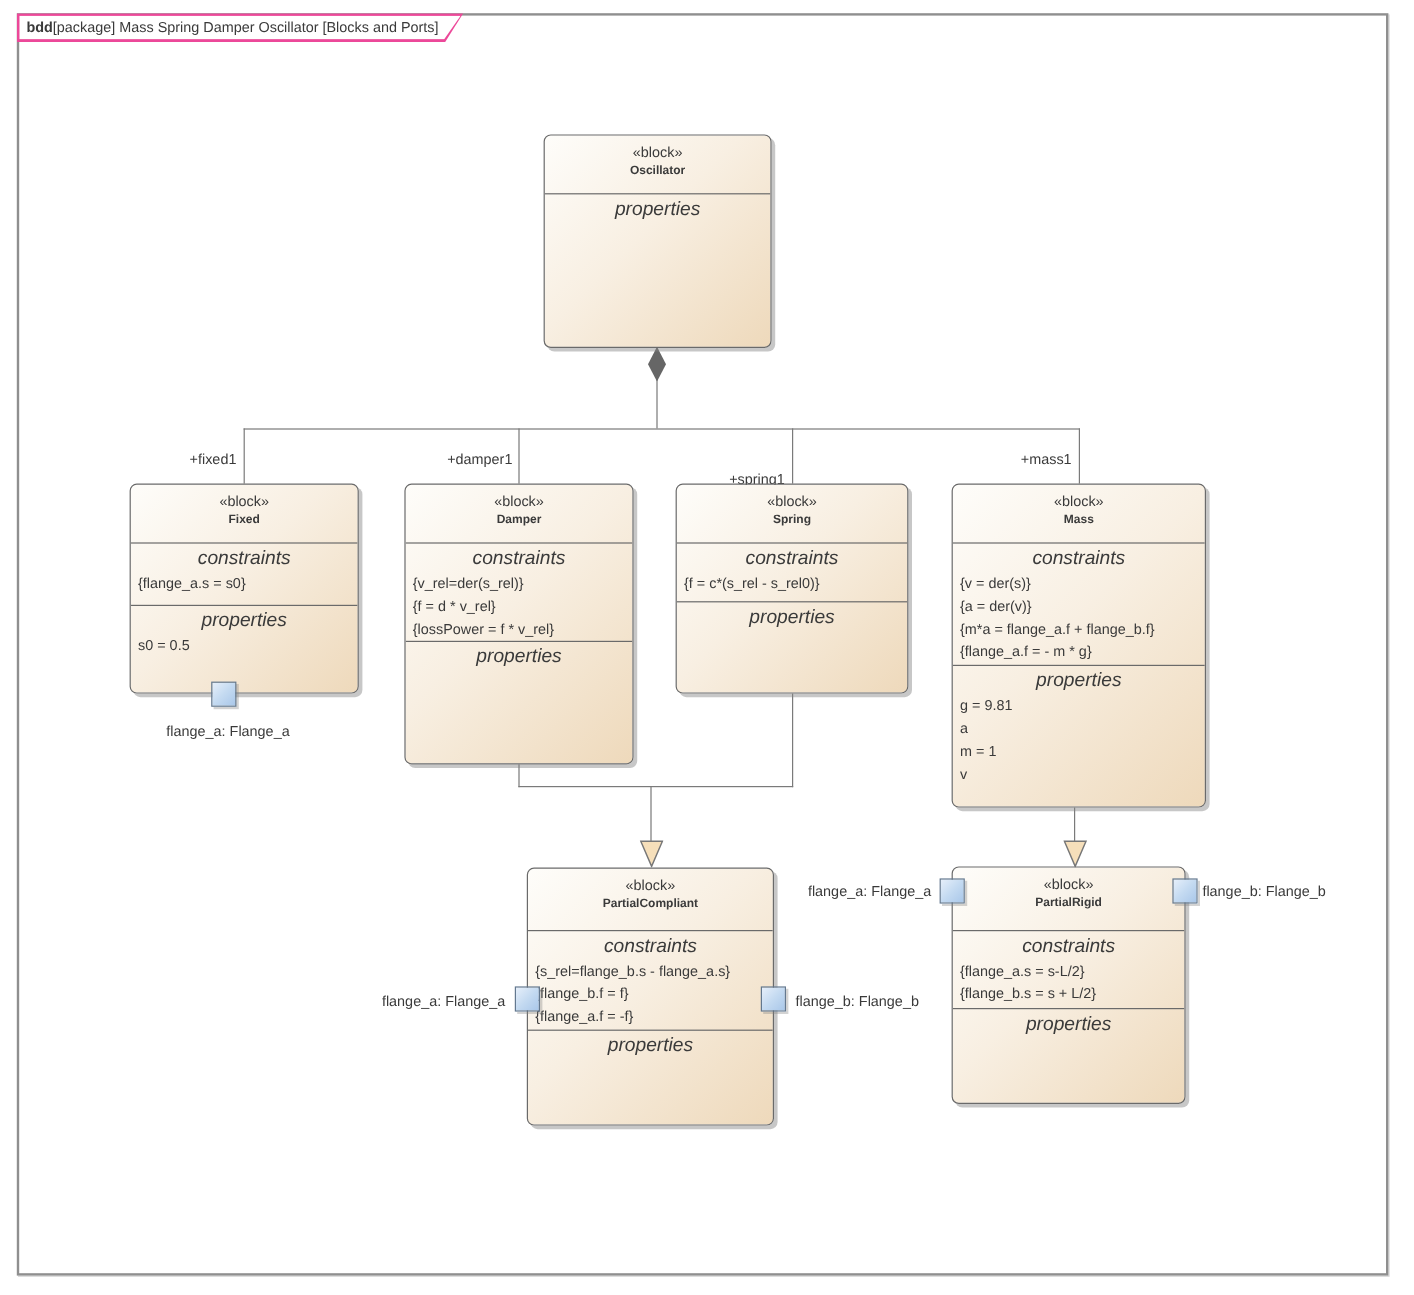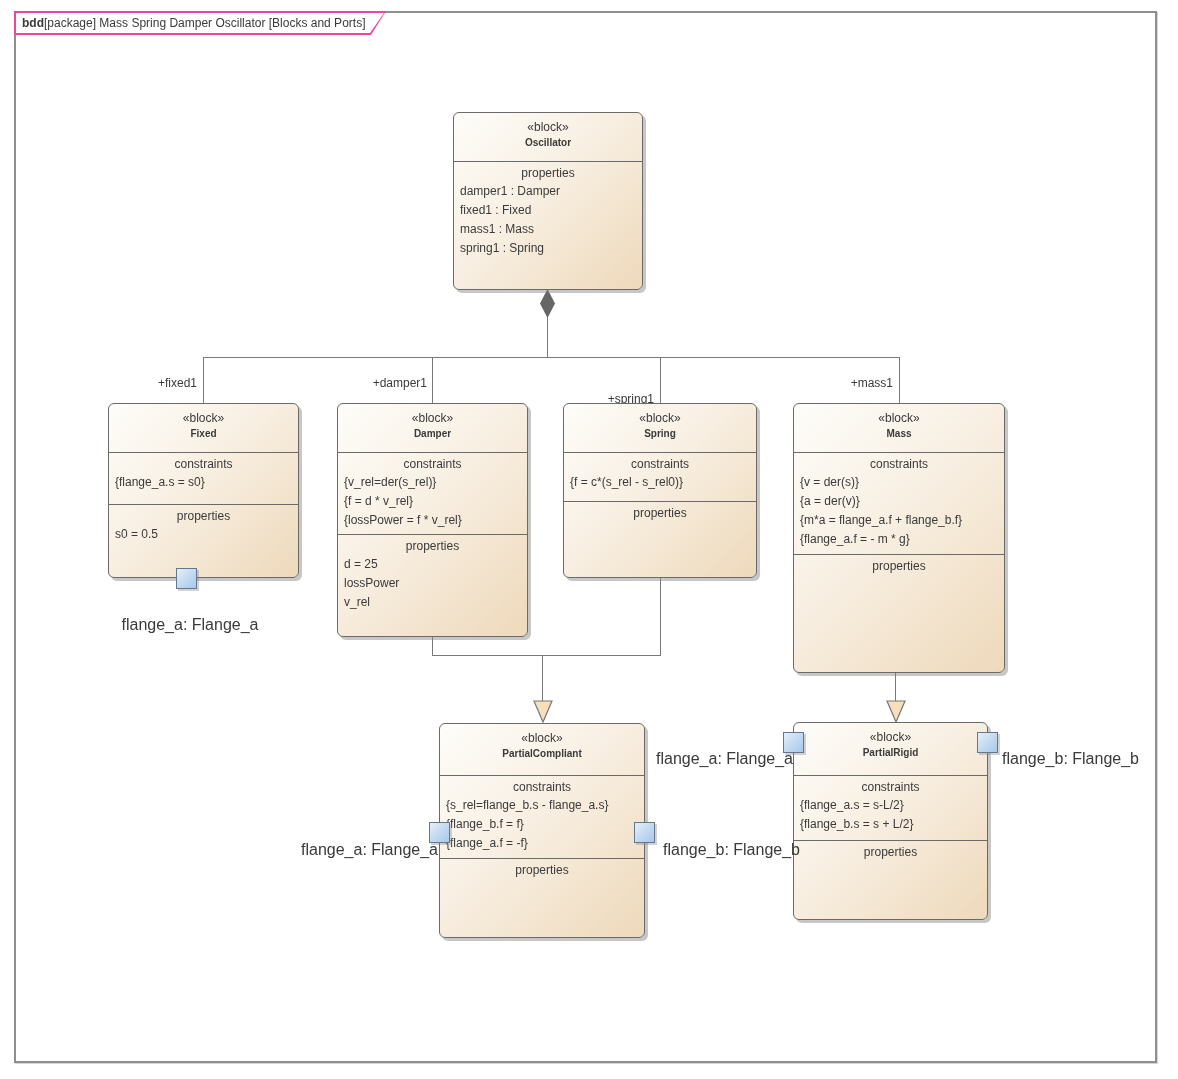--- a/index.html
+++ b/index.html
@@ -32,38 +32,38 @@
     position:absolute; box-sizing:border-box;
     border:1px solid #6a6a6a; border-radius:6px;
     background:linear-gradient(135deg, #fefdfa 0%, #f8efe2 45%, #eed9bb 100%);
     box-shadow:3px 3px 0 rgba(130,130,130,0.45);
     overflow:hidden; z-index:3;
   }
   .hdr { text-align:center; padding-top:7px; box-sizing:border-box; }
   .stereo { font-size:12px; }
   .bname { font-size:10px; font-weight:bold; margin-top:3px; }
   .comp { border-top:1px solid #6a6a6a; box-sizing:border-box; padding:4px 6px 0 6px; }
-  .clabel { text-align:center; font-size:12px; margin-bottom:2px; }
+  .clabel { text-align:center; font-style:italic; font-size:16px; margin-bottom:2px; }
   .lines div { font-size:12px; line-height:19px; white-space:nowrap; }
   
   .vline { position:absolute; width:1px; background:#7a7a7a; z-index:1; }
   .hline { position:absolute; height:1px; background:#7a7a7a; z-index:1; }
   .diamond {
     position:absolute; left:540px; top:289px; width:15px; height:29px;
     background:#666666; clip-path:polygon(50% 0, 100% 50%, 50% 100%, 0 50%); z-index:2;
   }
   .tri { position:absolute; z-index:2; }
   
   .port {
     position:absolute; width:21px; height:21px; box-sizing:border-box;
     border:1px solid #63788f;
     background:linear-gradient(135deg, #e6effa 0%, #c4daf1 50%, #a9c7e9 100%);
     box-shadow:2px 2px 0 rgba(130,130,130,0.35); z-index:4;
   }
-  .plabel { position:absolute; font-size:16px; white-space:nowrap; z-index:4;margin-top:14px; }
+  .plabel { position:absolute; font-size:12px; white-space:nowrap; z-index:4; }
   .rlabel { position:absolute; font-size:12px; white-space:nowrap; text-align:right; z-index:2; }
 </style>
 </head>
 <body>
 
 <div class="frame"></div>
 <div class="tab">
   <div class="tab-fill">
     <span class="tab-keyword">bdd</span>
       <span>[package] Mass Spring Damper Oscillator [Blocks and Ports]</span>
@@ -96,26 +96,20 @@
   <polygon points="1,1 19,1 10,22" fill="#f6dfba" stroke="#777777" stroke-width="1.2"></polygon>
 </svg>
 
 <div class="block" style="left:453px;top:112px;width:190px;height:178px">
   <div class="hdr" style="height:48px">
     <div class="stereo">«block»</div>
     <div class="bname">Oscillator</div>
   </div>
   <div class="comp" style="height:128px">
     <div class="clabel">properties</div>
-    <div class="lines">
-        <div>damper1 : Damper</div>
-        <div>fixed1 : Fixed</div>
-        <div>mass1 : Mass</div>
-        <div>spring1 : Spring</div>
-      </div>
   </div>
 </div>
 
 <div class="block" style="left:108px;top:403px;width:191px;height:175px">
   <div class="hdr" style="height:48px">
     <div class="stereo">«block»</div>
     <div class="bname">Fixed</div>
   </div>
   <div class="comp" style="height:52px">
     <div class="clabel">constraints</div>
@@ -141,25 +135,20 @@
   <div class="comp" style="height:82px">
     <div class="clabel">constraints</div>
     <div class="lines">
         <div>{v_rel=der(s_rel)}</div>
         <div>{f = d * v_rel}</div>
         <div>{lossPower = f * v_rel}</div>
       </div>
   </div>
   <div class="comp" style="height:102px">
     <div class="clabel">properties</div>
-    <div class="lines">
-        <div>d = 25</div>
-        <div>lossPower</div>
-        <div>v_rel</div>
-      </div>
   </div>
 </div>
 
 <div class="block" style="left:563px;top:403px;width:194px;height:175px">
   <div class="hdr" style="height:48px">
     <div class="stereo">«block»</div>
     <div class="bname">Spring</div>
   </div>
   <div class="comp" style="height:49px">
     <div class="clabel">constraints</div>
@@ -181,20 +170,26 @@
     <div class="clabel">constraints</div>
     <div class="lines">
         <div>{v = der(s)}</div>
         <div>{a = der(v)}</div>
         <div>{m*a = flange_a.f + flange_b.f}</div>
         <div>{flange_a.f = - m * g}</div>
       </div>
   </div>
   <div class="comp" style="height:118px">
     <div class="clabel">properties</div>
+    <div class="lines">
+        <div>g = 9.81</div>
+        <div>a</div>
+        <div>m = 1</div>
+        <div>v</div>
+      </div>
   </div>
 </div>
 
 <div class="block" style="left:439px;top:723px;width:206px;height:215px">
   <div class="hdr" style="height:51px">
     <div class="stereo">«block»</div>
     <div class="bname">PartialCompliant</div>
   </div>
   <div class="comp" style="height:83px">
     <div class="clabel">constraints</div>

